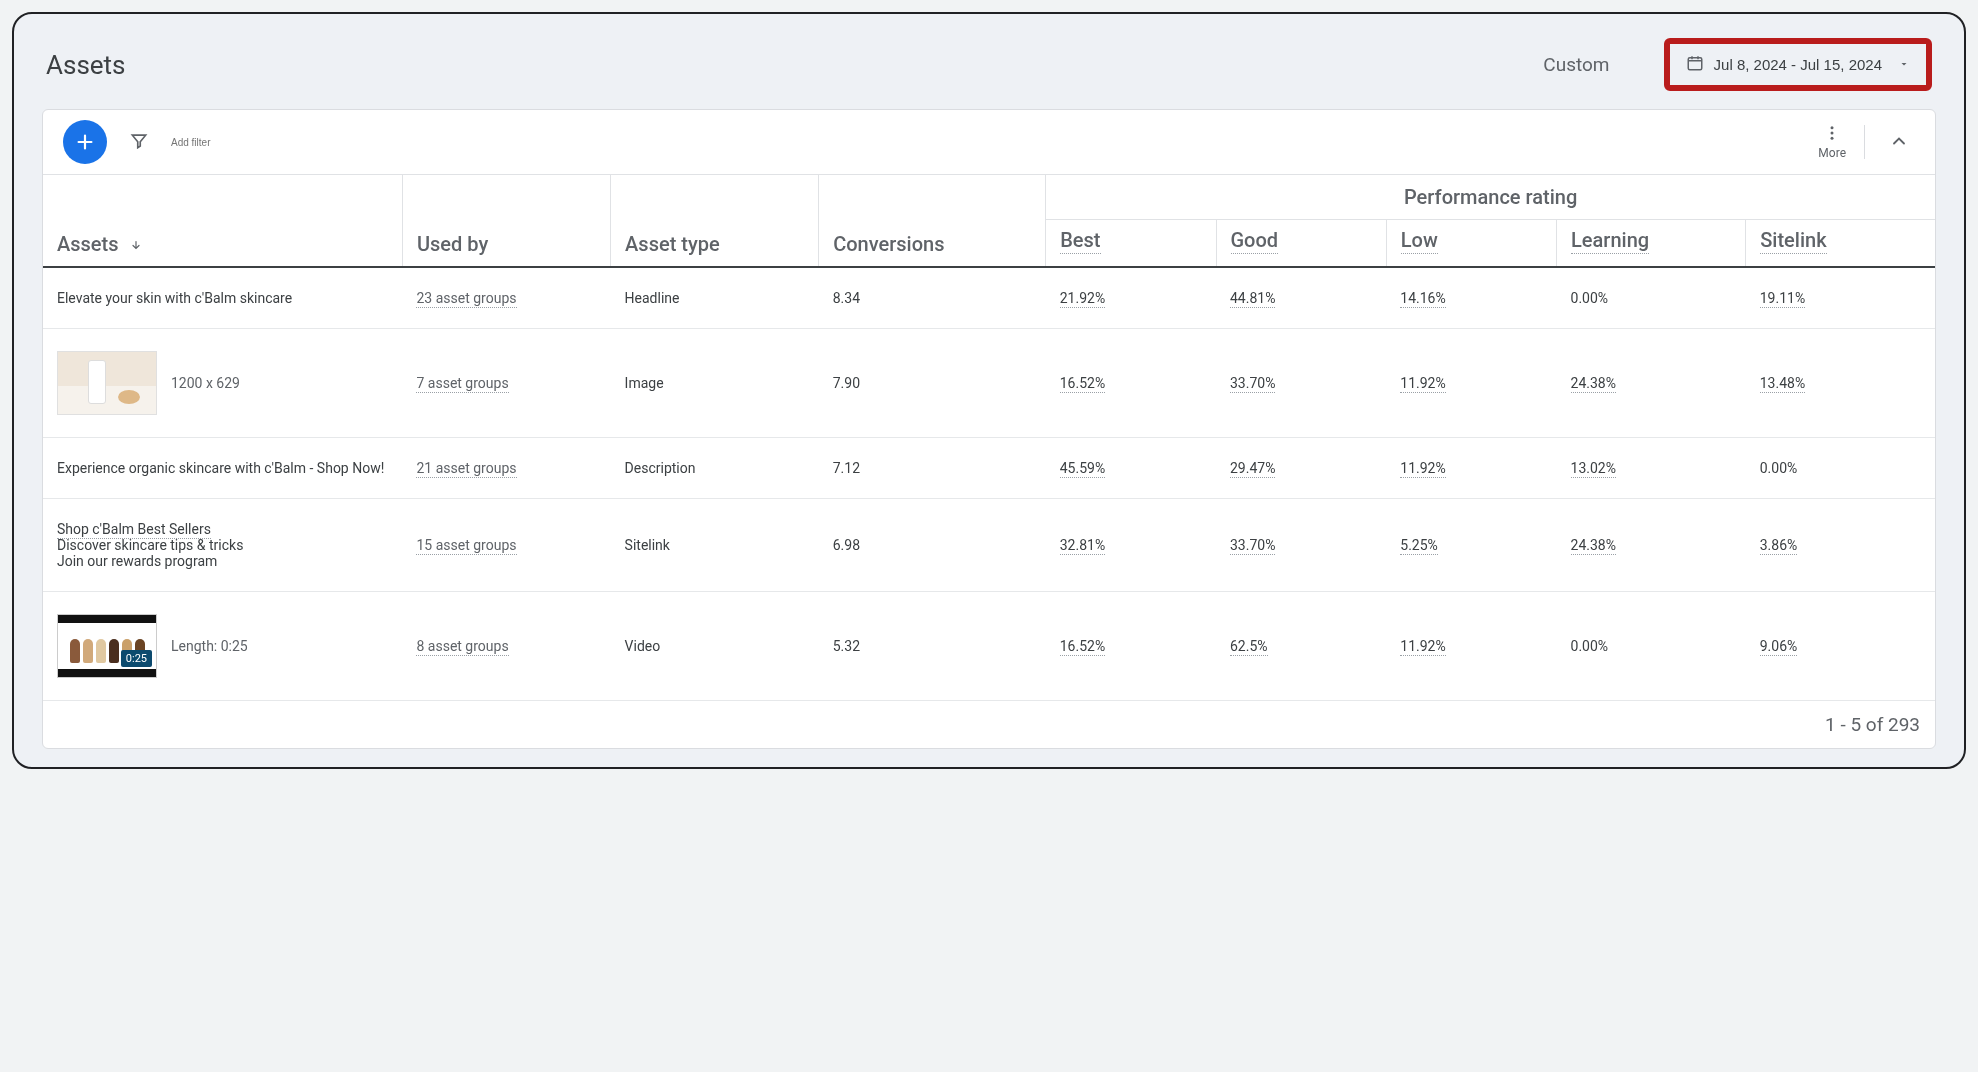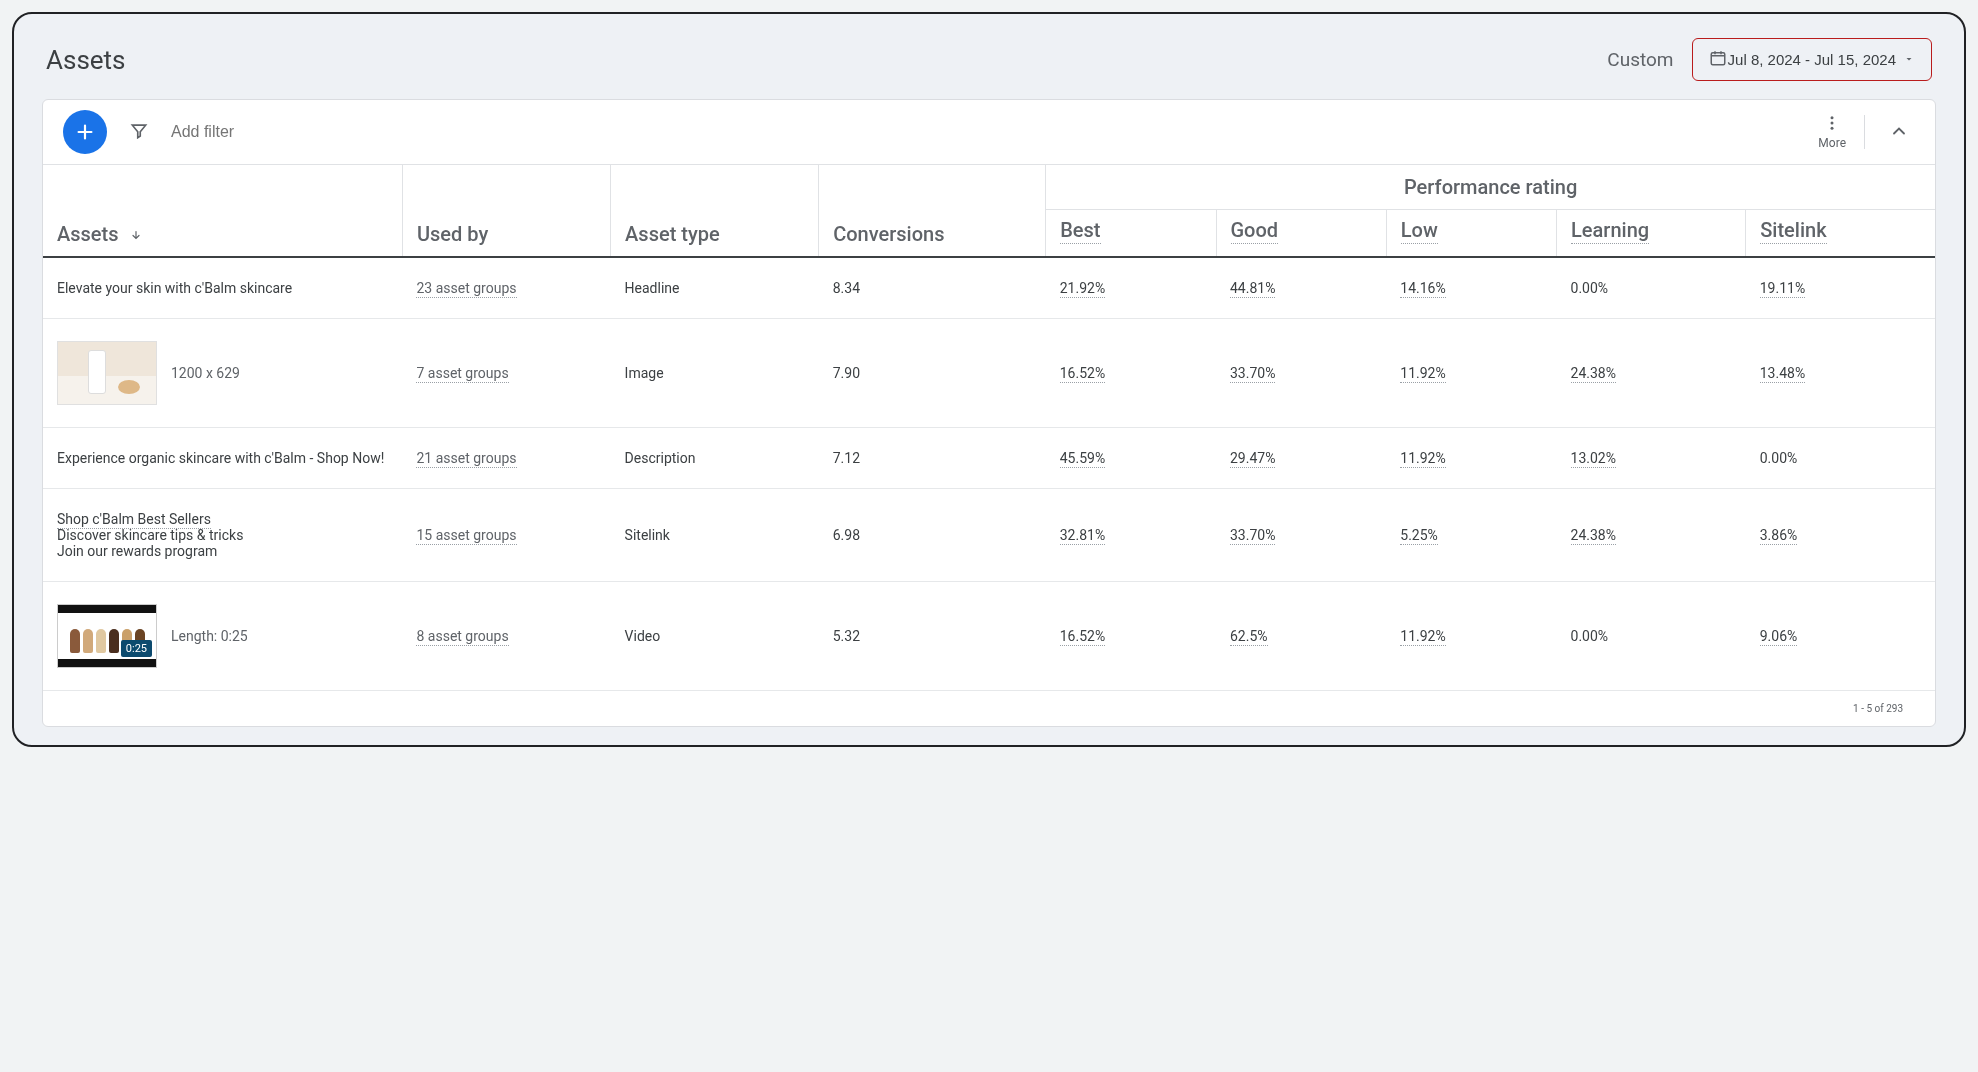--- a/index.html
+++ b/index.html
@@ -32,28 +32,29 @@
     align-items: center;
     gap: 18px;
   }
   .custom-label {
     color: #5f6368;
     font-size: 19px;
   }
   .date-pill {
     display: inline-flex;
     align-items: center;
-    gap: 1px;
-    border: 1px solid #b91c1c;
+    gap: 10px;
+    border: 6px solid #b91c1c;
     background: #fff0;
     padding: 10px 16px;
     border-radius: 6px;
     cursor: pointer;
     color: #3c4043;
     font-size: 15px;
+    margin-left: 36px;
   }
   .date-pill .cal-icon { color: #5f6368; }
   .date-pill .caret { color: #5f6368; margin-left: 6px; }
 
   .panel {
     background: #ffffff;
     border-radius: 6px;
     border: 1px solid #dadce0;
     overflow: hidden;
   }
@@ -73,21 +74,21 @@
     display: inline-flex;
     align-items: center;
     justify-content: center;
     font-size: 26px;
     cursor: pointer;
     border: none;
   }
   .filter-icon { color: #5f6368; cursor: pointer; }
   .add-filter {
     color: #a16207;
-    font-size: 16px;
+    font-size: 10px;
     cursor: text;
     background: none;
     border: none;
     outline: none;
     flex: 1;
   }
   .more-group {
     display: flex;
     align-items: center;
     gap: 18px;
@@ -183,21 +184,21 @@
   .thumb .badge-time{
     position:absolute; right:4px; bottom:10px;
     background:#0c4a6e; color:#fff; font-size:11px;
     padding:2px 5px; border-radius:2px;
     z-index:2;
   }
   .sitelink-block .title-line { text-decoration: none; }
   .sitelink-block .title-line span { }
   .sitelink-block .sub { color:#3c4043; }
 
-  .pager { text-align: right; padding: 12px 32px; color:#5f6368; font-size: 10px; }
+  .pager { text-align: right; padding: 12px 15px; color:#5f6368; font-size: 19px; }
 
   .headcell-dotted { display:inline-block; border-bottom:1px dotted #9aa0a6; padding-bottom:1px; cursor:pointer;}
 </style>
 </head>
 <body>
 
 <div class="card">
 
   <div class="header">
     <div class="title">Assets</div>

